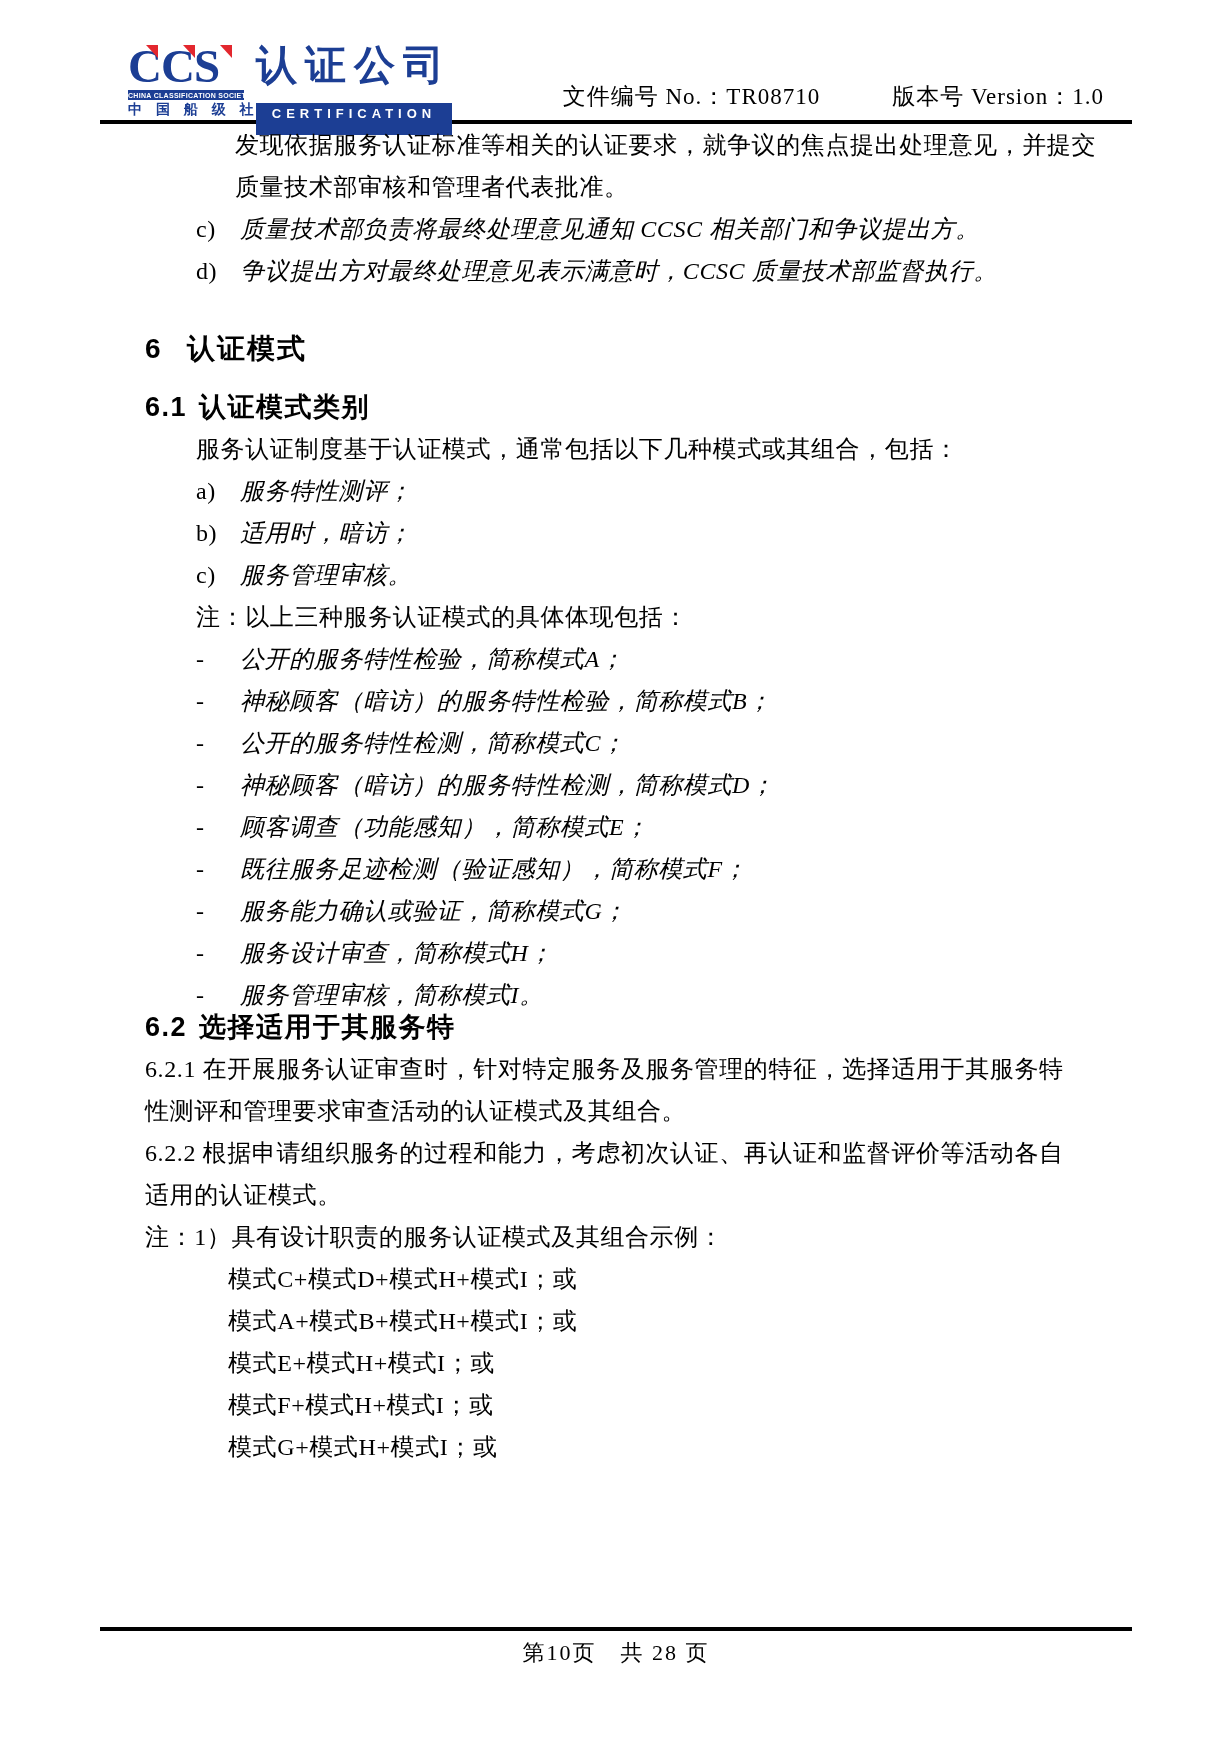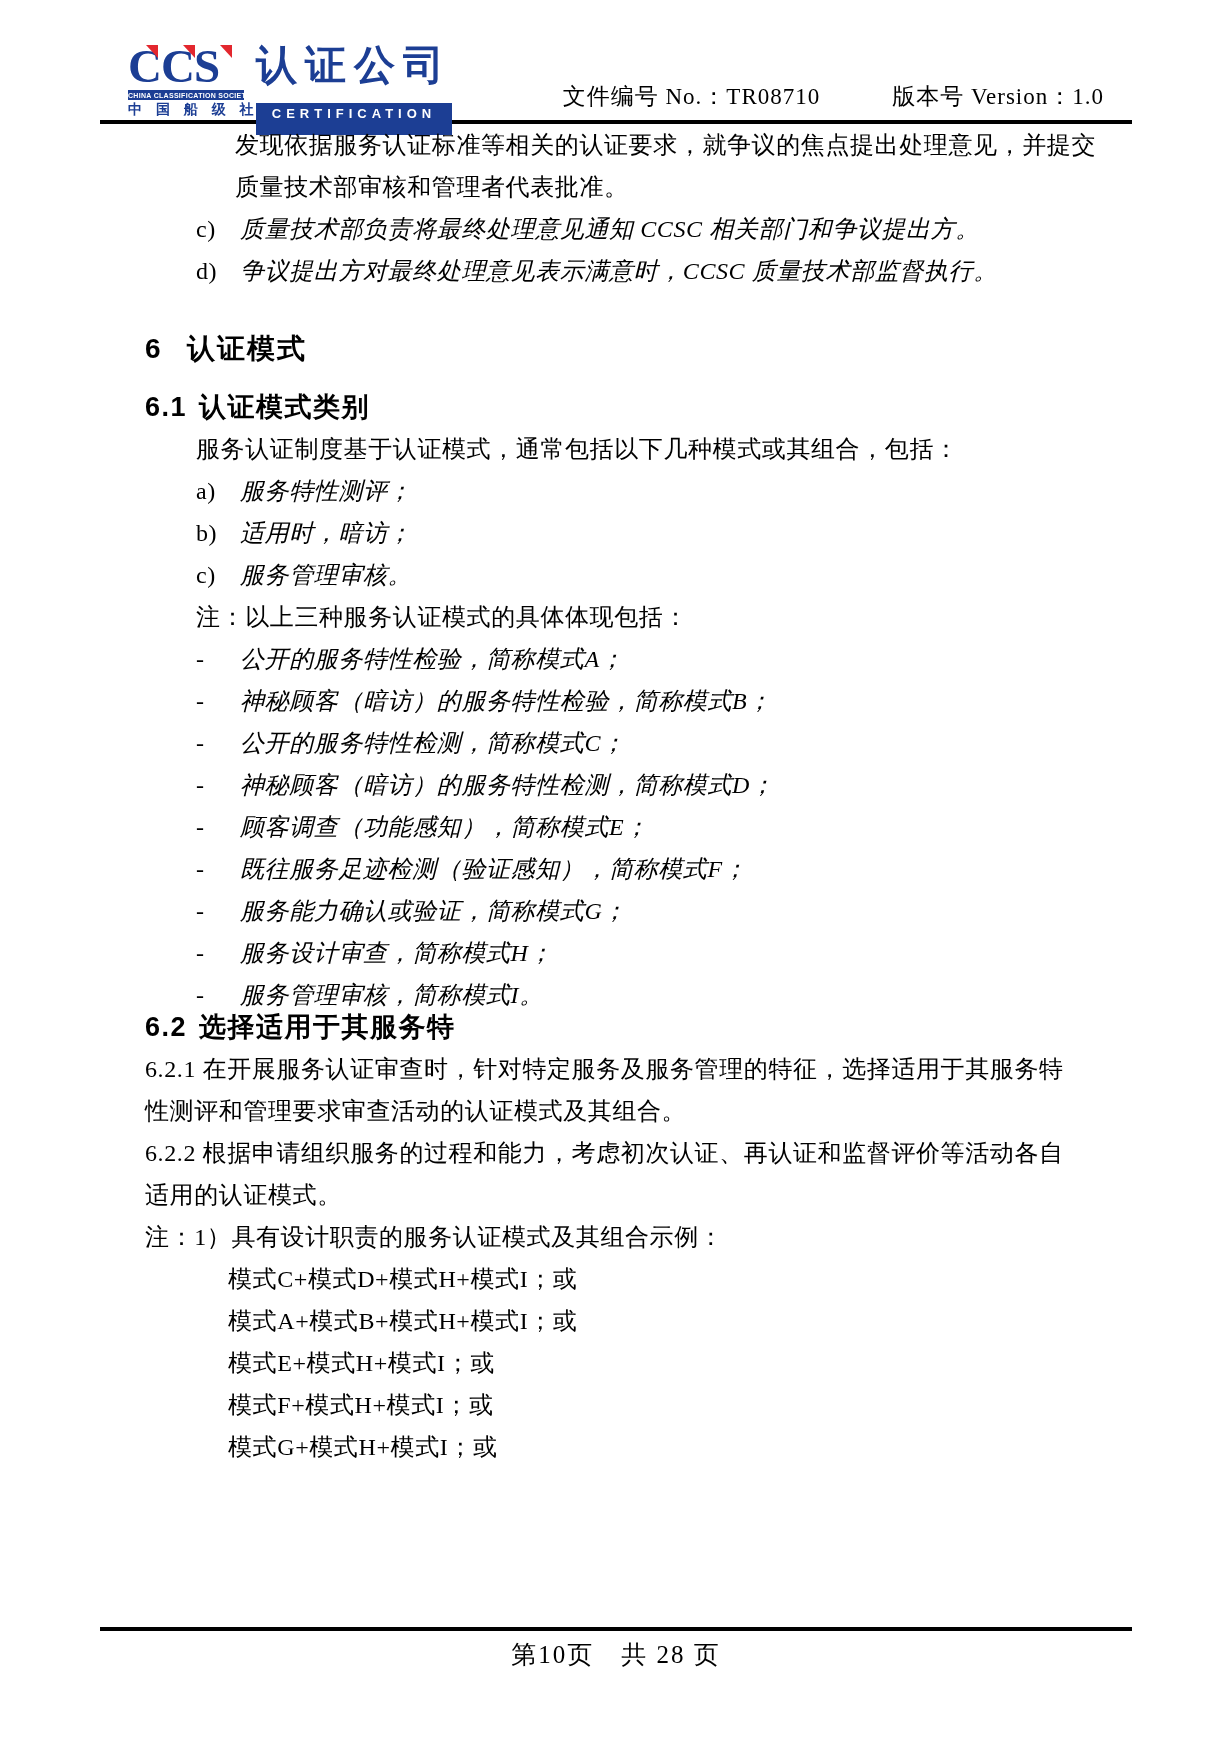--- a/index.html
+++ b/index.html
@@ -80,21 +80,21 @@
   }
   .h2 .hnum { display:inline-block; margin-right:12px; }
   .h2.tight { margin-top:-10px; }
   .indent2 { margin-left:51px; }
   .combo { margin-left:83px; }
 
   
   .footer {
     position:absolute; top:1627px; left:100px; right:100px;
     border-top:4px solid #000;
-    text-align:center; font-size:25px; letter-spacing:2px; padding-top:7px;
+    text-align:center; font-size:22px; letter-spacing:2px; padding-top:7px;
   }
 </style>
 </head>
 <body>
 
 <div class="page">
 
   <div class="header">
     <div class="logo">
       <div class="logo-left">

